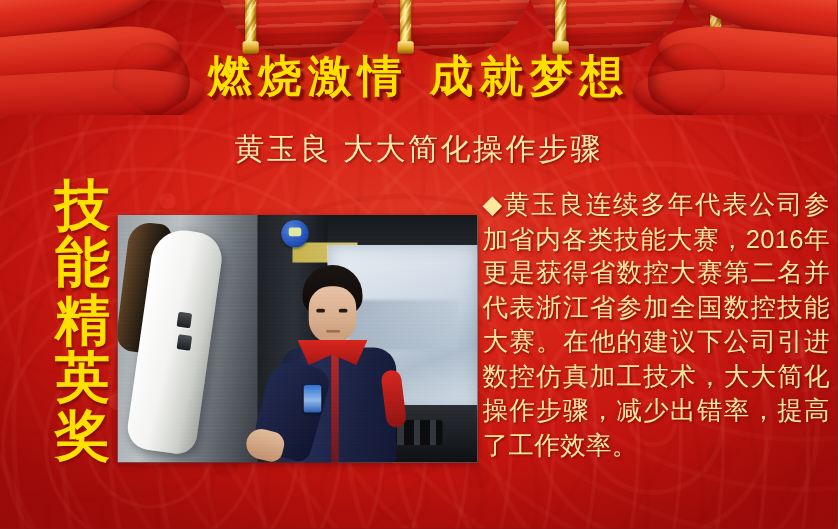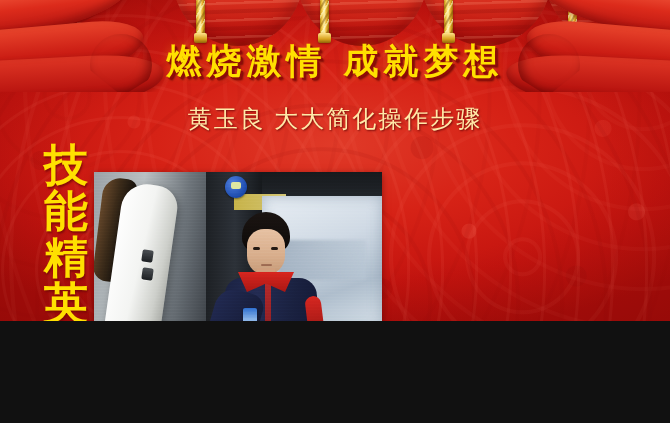--- a/index.html
+++ b/index.html
@@ -1,20 +1,20 @@
 <!DOCTYPE html>
 <html><head>
 <meta charset="utf-8">
 <style>
   html,body{margin:0;padding:0;background:#111;}
   *{box-sizing:border-box;}
 
   #poster{
     position:relative;
-    width:670px;height:321px;
+    width:670px;height:423px;
     overflow:hidden;
     font-family:"Liberation Sans","DejaVu Sans",sans-serif;
     background:#CE1A1A;
   }
 
   
   .bg-base{
     position:absolute;inset:0;
     background:
       radial-gradient(ellipse 70% 60% at 50% 45%, #E03A28 0%, #D62216 38%, #C4140F 72%, #AE0E0B 100%);
@@ -388,14 +388,15 @@
       <div class="ph-collar"></div>
       <div class="ph-shoulderred"></div>
       <div class="ph-sleeve"></div>
       <div class="ph-badge2"></div>
       <div class="ph-hand"></div>
     </div>
 
     <div class="ph-layer ph-grain"></div>
   </div>
 
+  <div class="bodycopy">◆黄玉良连续多年代表公司参加省内各类技能大赛，2016年更是获得省数控大赛第二名并代表浙江省参加全国数控技能大赛。在他的建议下公司引进数控仿真加工技术，大大简化操作步骤，减少出错率，提高了工作效率。</div>
 
 </div>
 
 </body></html>

